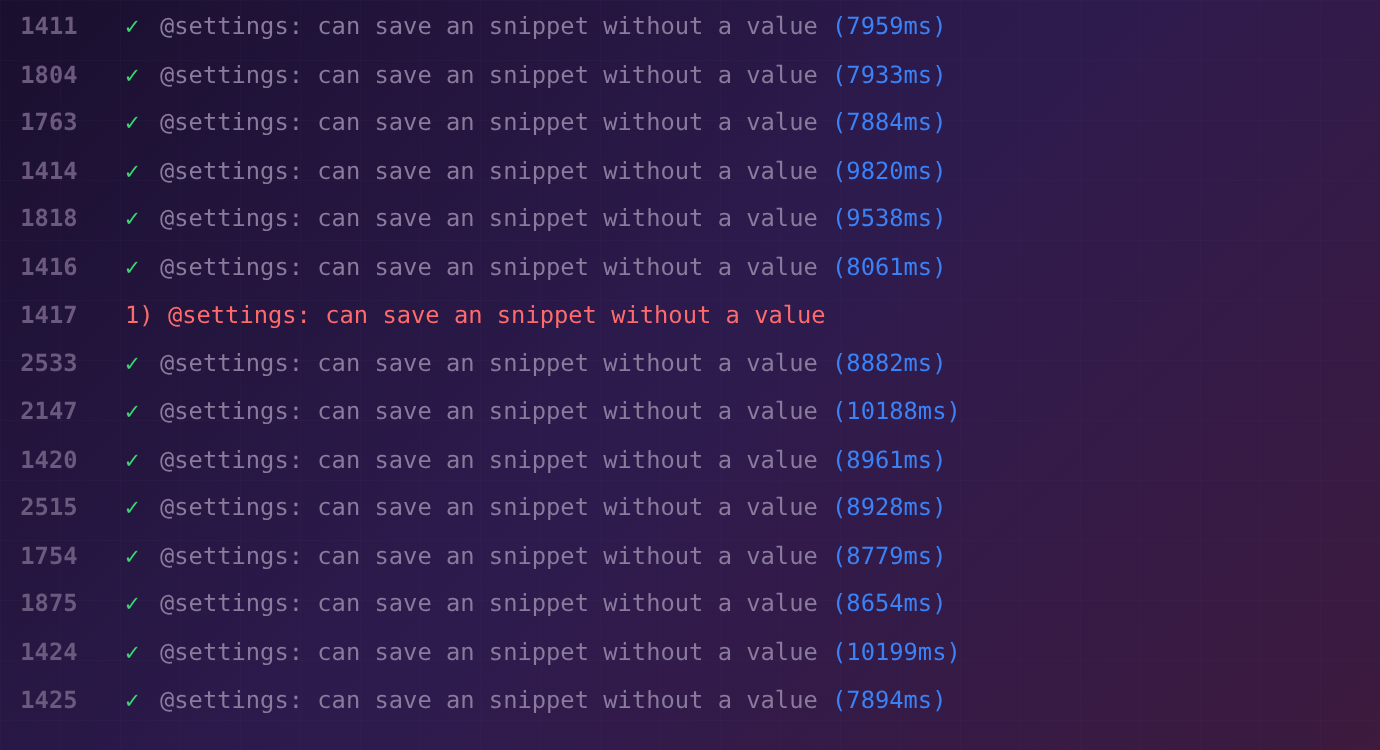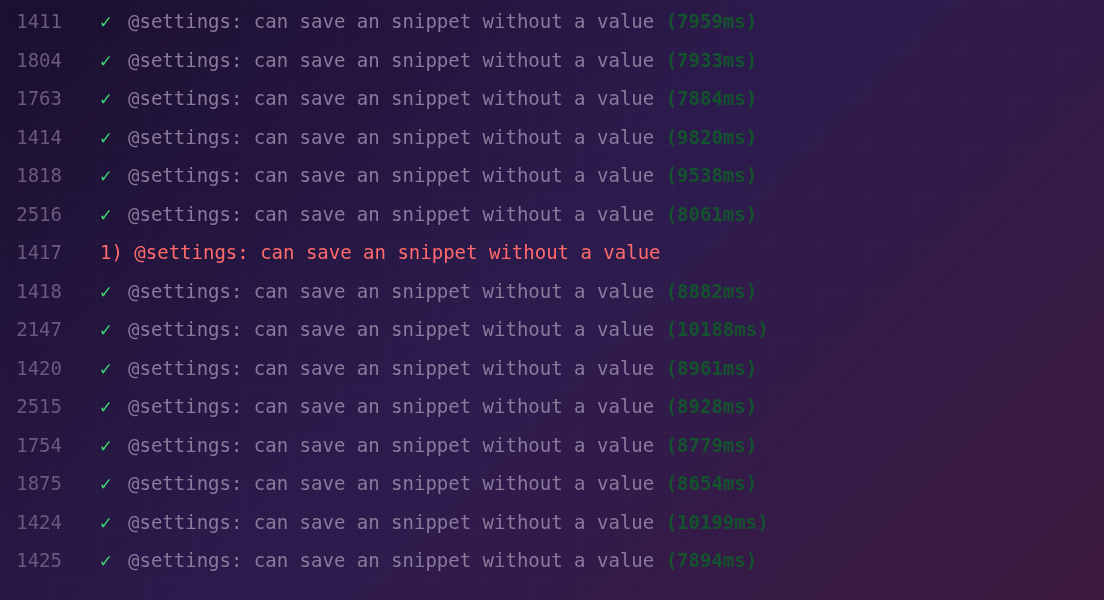--- a/index.html
+++ b/index.html
@@ -41,53 +41,53 @@
       align-items: baseline;
       height: 38.5px;
       white-space: pre;
     }
     .line-number {
       width: 100px;
       text-align: right;
       color: #6b5a7e;
       padding-right: 38px;
       flex-shrink: 0;
+      font-weight: bold;
     }
     .check-mark {
       color: #3bd671;
       width: 28px;
       flex-shrink: 0;
     }
     .fail-mark {
       color: #ff6b6b;
       flex-shrink: 0;
     }
     .test-text {
       color: #8a7a9c;
     }
     .test-text-fail {
       color: #ff6b6b;
     }
     .timing {
-      color: #14532d;
-      font-weight: bold;
+      color: #3b82f6;
     }
   </style>
 </head>
 <body>
 
 <div class="log-container" id="log-root">
     <div class="log-line"><span class="line-number">1411</span><span class="check-mark">✓</span><span class="test-text">@settings: can save an snippet without a value</span><span> </span><span class="timing">(7959ms)</span></div>
     <div class="log-line"><span class="line-number">1804</span><span class="check-mark">✓</span><span class="test-text">@settings: can save an snippet without a value</span><span> </span><span class="timing">(7933ms)</span></div>
     <div class="log-line"><span class="line-number">1763</span><span class="check-mark">✓</span><span class="test-text">@settings: can save an snippet without a value</span><span> </span><span class="timing">(7884ms)</span></div>
     <div class="log-line"><span class="line-number">1414</span><span class="check-mark">✓</span><span class="test-text">@settings: can save an snippet without a value</span><span> </span><span class="timing">(9820ms)</span></div>
     <div class="log-line"><span class="line-number">1818</span><span class="check-mark">✓</span><span class="test-text">@settings: can save an snippet without a value</span><span> </span><span class="timing">(9538ms)</span></div>
-    <div class="log-line"><span class="line-number">2516</span><span class="check-mark">✓</span><span class="test-text">@settings: can save an snippet without a value</span><span> </span><span class="timing">(8061ms)</span></div>
+    <div class="log-line"><span class="line-number">1416</span><span class="check-mark">✓</span><span class="test-text">@settings: can save an snippet without a value</span><span> </span><span class="timing">(8061ms)</span></div>
     <div class="log-line"><span class="line-number">1417</span><span class="fail-mark">1) </span><span class="test-text-fail">@settings: can save an snippet without a value</span></div>
-    <div class="log-line"><span class="line-number">1418</span><span class="check-mark">✓</span><span class="test-text">@settings: can save an snippet without a value</span><span> </span><span class="timing">(8882ms)</span></div>
+    <div class="log-line"><span class="line-number">2533</span><span class="check-mark">✓</span><span class="test-text">@settings: can save an snippet without a value</span><span> </span><span class="timing">(8882ms)</span></div>
     <div class="log-line"><span class="line-number">2147</span><span class="check-mark">✓</span><span class="test-text">@settings: can save an snippet without a value</span><span> </span><span class="timing">(10188ms)</span></div>
     <div class="log-line"><span class="line-number">1420</span><span class="check-mark">✓</span><span class="test-text">@settings: can save an snippet without a value</span><span> </span><span class="timing">(8961ms)</span></div>
     <div class="log-line"><span class="line-number">2515</span><span class="check-mark">✓</span><span class="test-text">@settings: can save an snippet without a value</span><span> </span><span class="timing">(8928ms)</span></div>
     <div class="log-line"><span class="line-number">1754</span><span class="check-mark">✓</span><span class="test-text">@settings: can save an snippet without a value</span><span> </span><span class="timing">(8779ms)</span></div>
     <div class="log-line"><span class="line-number">1875</span><span class="check-mark">✓</span><span class="test-text">@settings: can save an snippet without a value</span><span> </span><span class="timing">(8654ms)</span></div>
     <div class="log-line"><span class="line-number">1424</span><span class="check-mark">✓</span><span class="test-text">@settings: can save an snippet without a value</span><span> </span><span class="timing">(10199ms)</span></div>
     <div class="log-line"><span class="line-number">1425</span><span class="check-mark">✓</span><span class="test-text">@settings: can save an snippet without a value</span><span> </span><span class="timing">(7894ms)</span></div>
   </div>
 
 </body></html>

